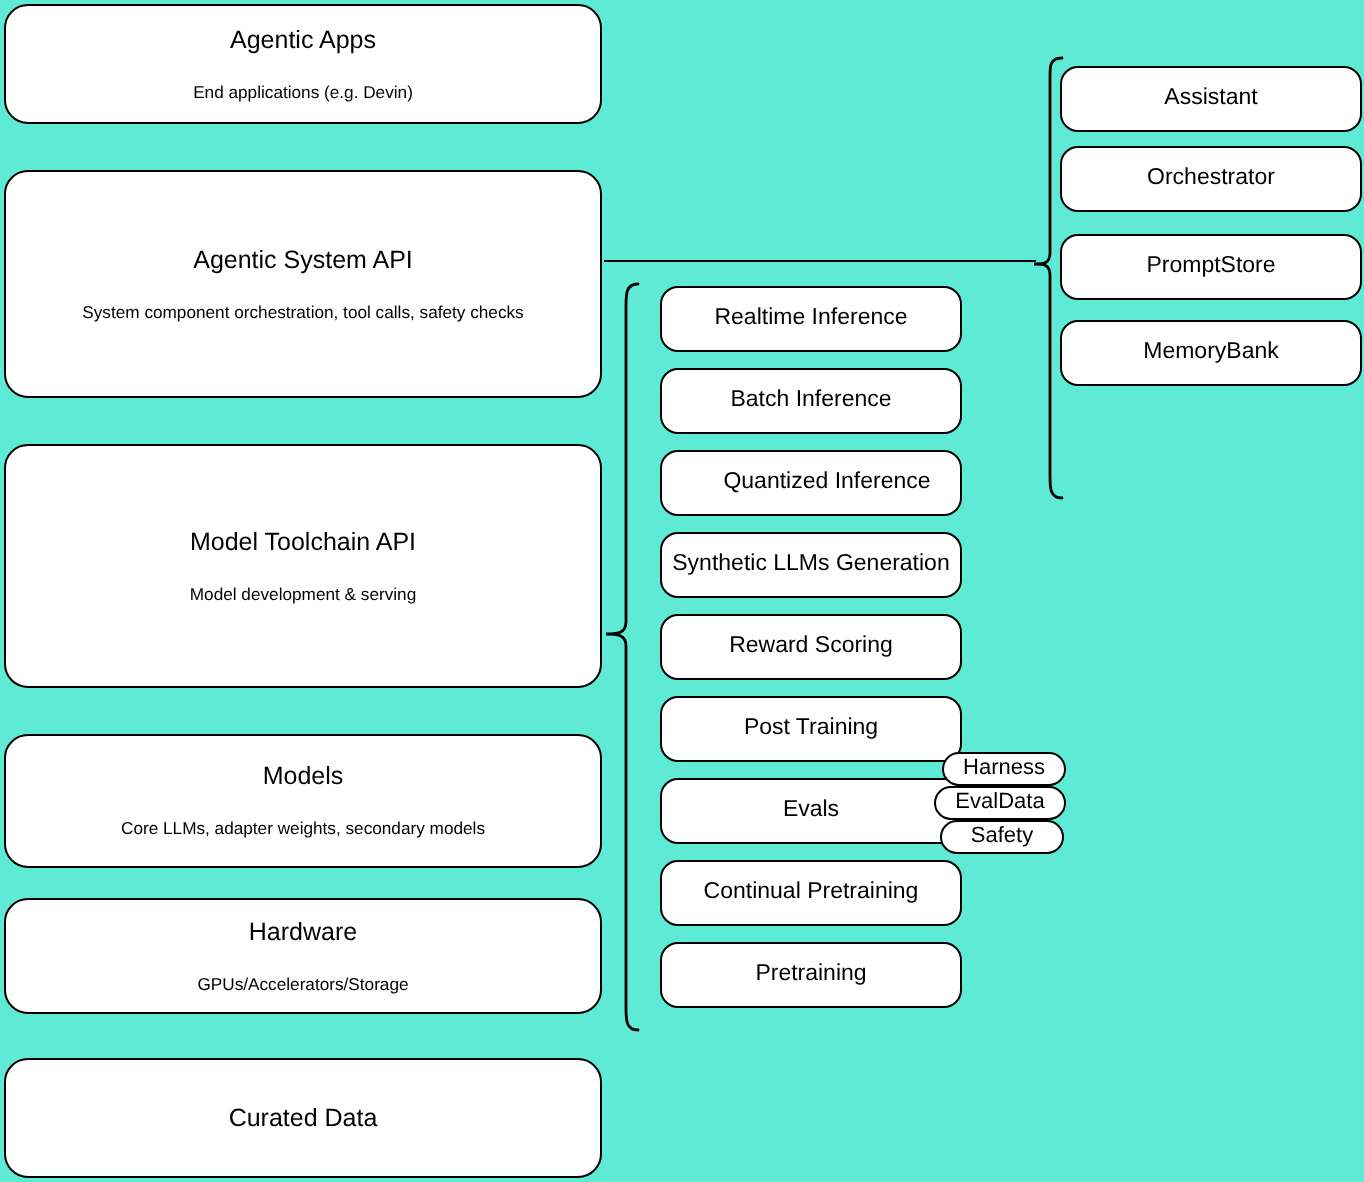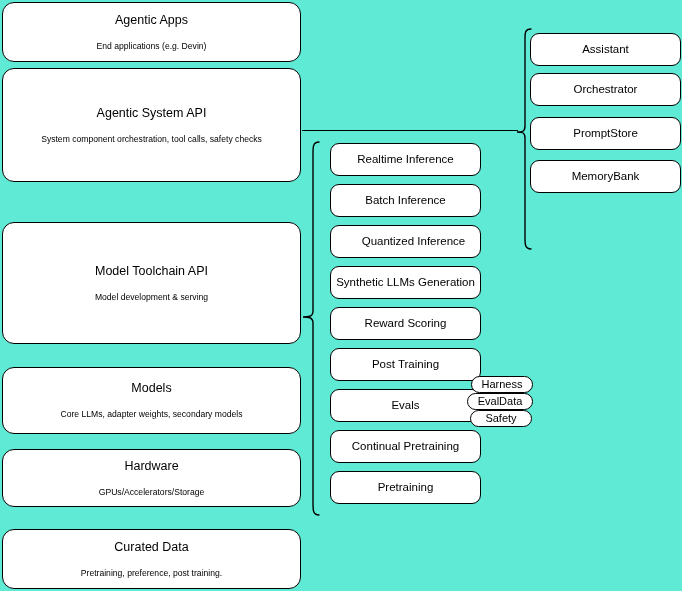--- a/index.html
+++ b/index.html
@@ -97,21 +97,21 @@
 </head>
 <body>
 
 <div id="canvas">
 
   <div class="node layer" style="top:2px; height:60px;">
     <div class="title">Agentic Apps</div>
     <div class="subtitle">End applications (e.g. Devin)</div>
   </div>
 
-  <div class="node layer" style="top:68px; height:114px;">
+  <div class="node layer" style="top:85px; height:114px;">
     <div class="title">Agentic System API</div>
     <div class="subtitle">System component orchestration, tool calls, safety checks</div>
   </div>
 
   <div class="node layer" style="top:222px; height:122px;">
     <div class="title">Model Toolchain API</div>
     <div class="subtitle">Model development &amp; serving</div>
   </div>
 
   <div class="node layer" style="top:367px; height:67px;">
@@ -119,21 +119,20 @@
     <div class="subtitle">Core LLMs, adapter weights, secondary models</div>
   </div>
 
   <div class="node layer" style="top:449px; height:58px;">
     <div class="title">Hardware</div>
     <div class="subtitle">GPUs/Accelerators/Storage</div>
   </div>
 
   <div class="node layer" style="top:529px; height:60px;">
     <div class="title">Curated Data</div>
-    <div class="subtitle">Pretraining, preference, post training.</div>
   </div>
 
   <div class="connector hline" style="left:302px; top:130px; width:216px;"></div>
 
   <div class="brace" style="left:516px; top:28px;">
     <svg width="16" height="222" viewBox="0 0 16 222" fill="none">
       <path d="M15 1 C9 1 9 5 9 10 L9 98 C9 104 6 104 1 104 C6 104 9 104 9 110 L9 210 C9 216 9 221 15 221" stroke="#000000" stroke-width="1.4" fill="none" stroke-linecap="round"></path>
     </svg>
   </div>
 

